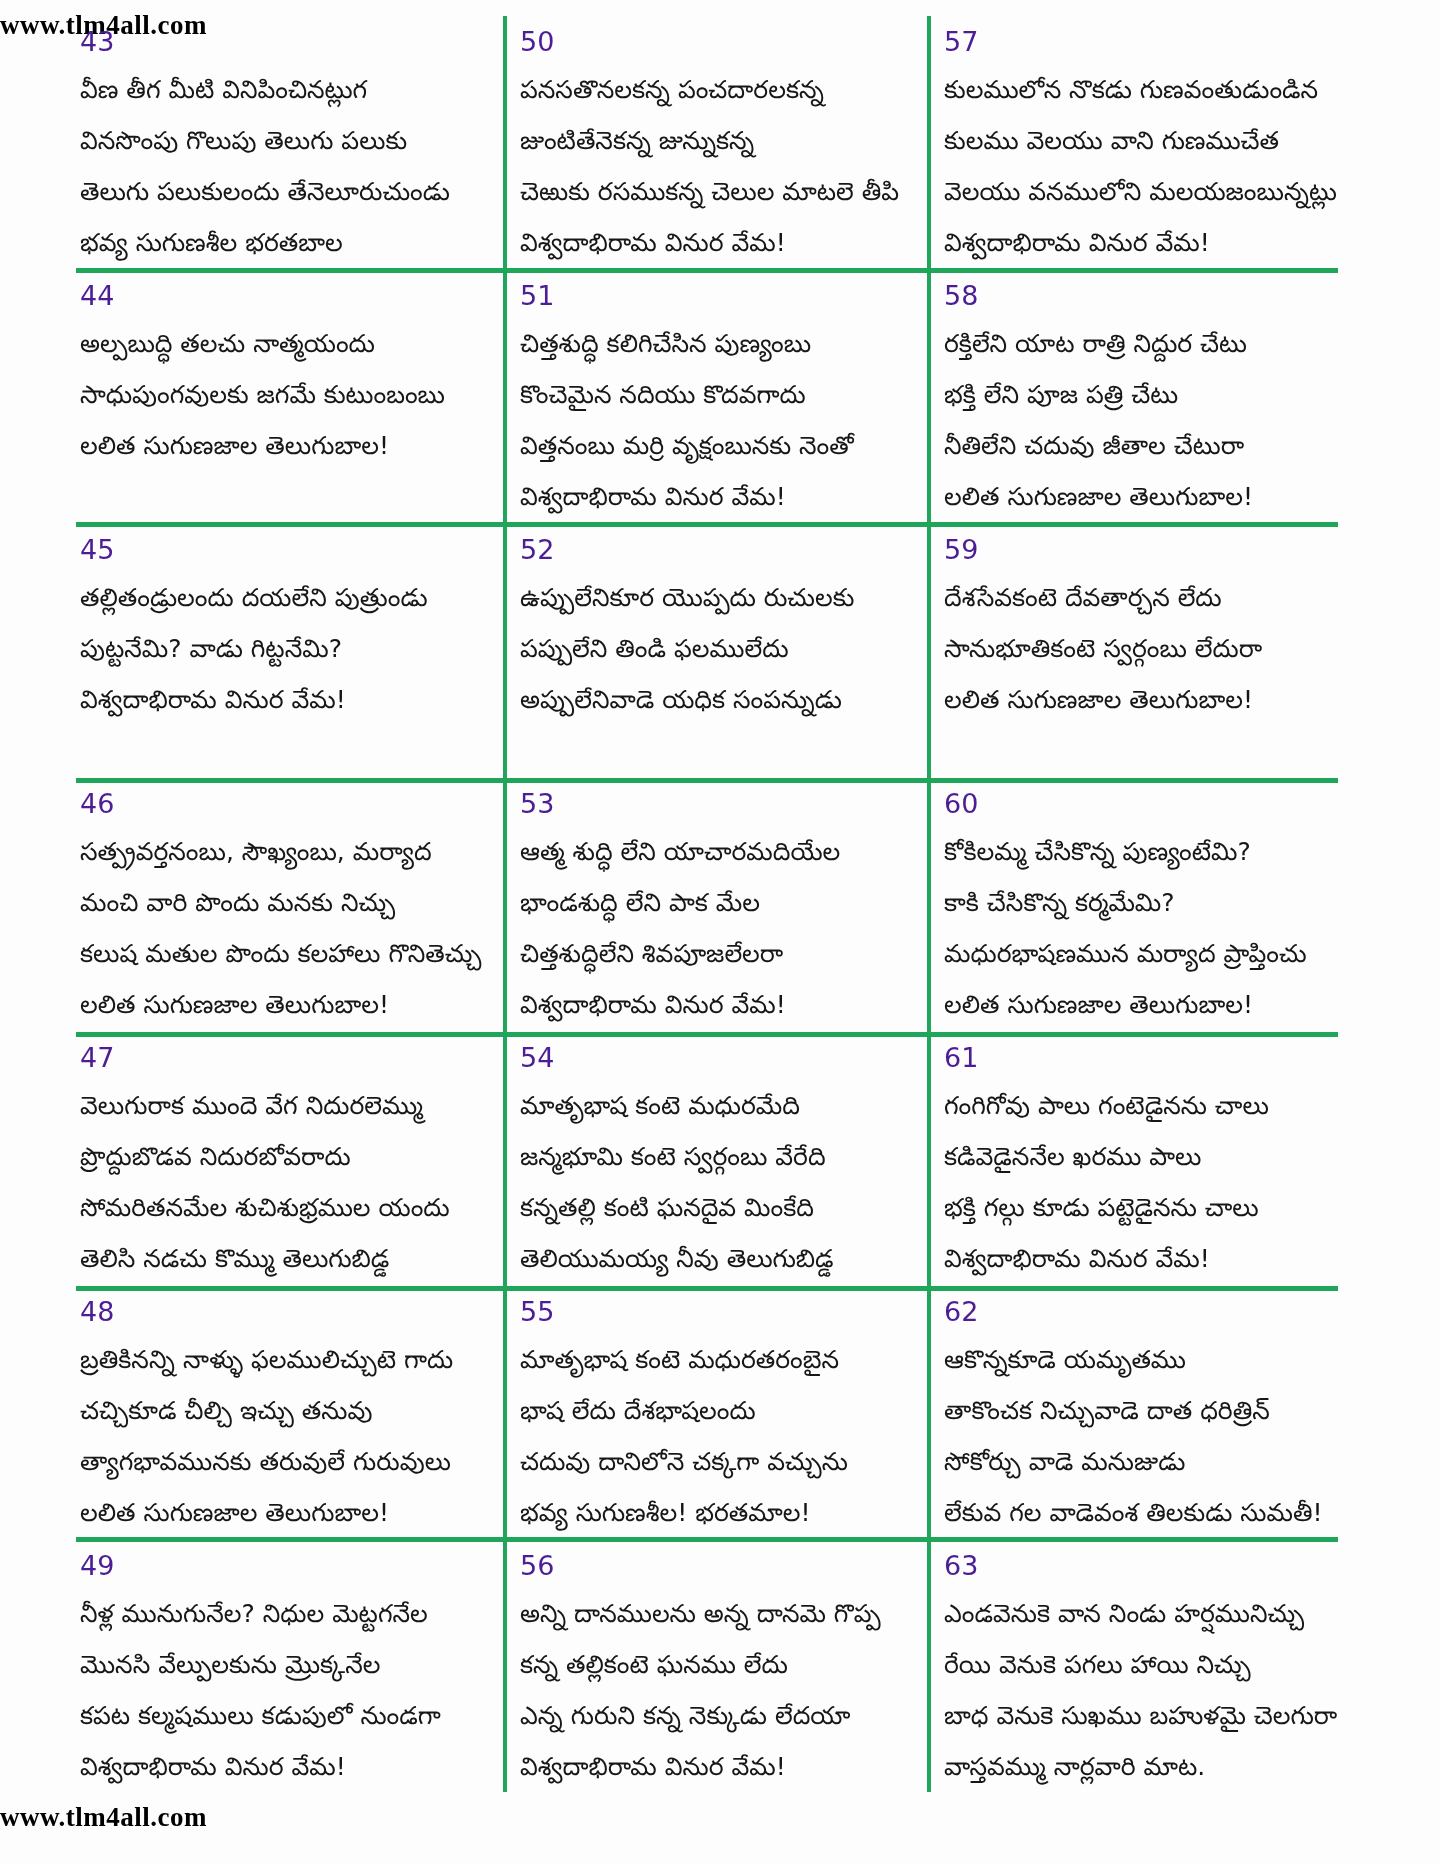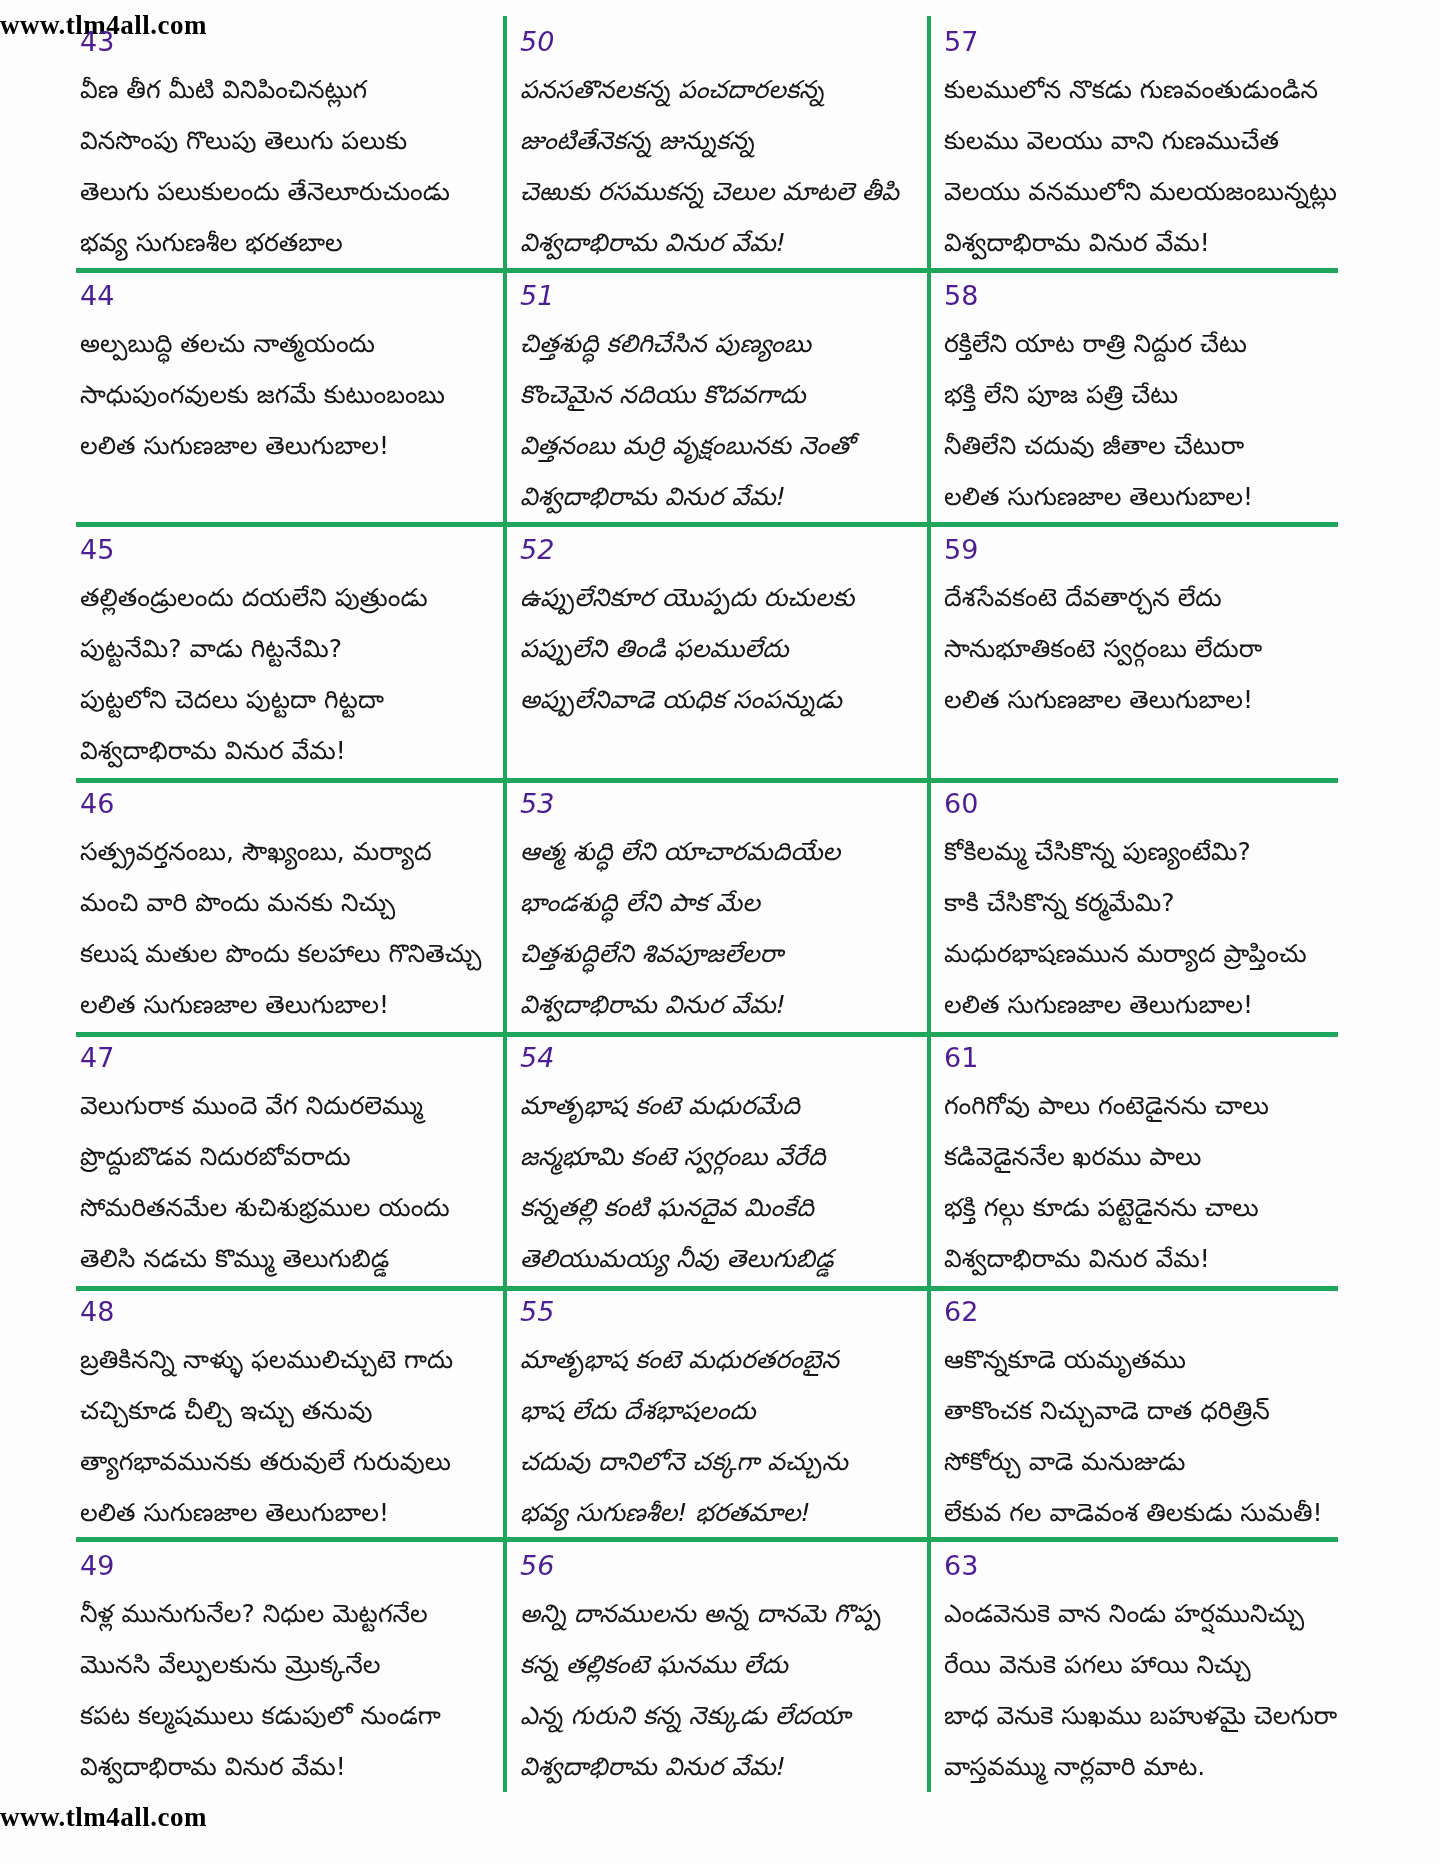--- a/index.html
+++ b/index.html
@@ -42,21 +42,21 @@
     width: 1262px;
     height: 5px;
   }
 
   .col {
     position: absolute;
     top: 14px;
     width: 420px;
   }
   #col-0 { left: 80px; }
-  #col-1 { left: 520px; font-style: italic; }
+  #col-1 { left: 520px; }
   #col-2 { left: 944px; }
 
   .cell {
     height: 254px;
     box-sizing: border-box;
     padding-top: 6px;
   }
   .verse-number {
     font-size: 27px;
     line-height: 44px;
@@ -106,21 +106,20 @@
             <div class="verse-line">సాధుపుంగవులకు జగమే కుటుంబంబు</div>
             <div class="verse-line">లలిత సుగుణజాల తెలుగుబాల!</div>
           </div>
   </div>
 
   <div class="cell">
     <div class="verse-number">45</div>
     <div>
             <div class="verse-line">తల్లితండ్రులందు దయలేని పుత్రుండు</div>
             <div class="verse-line">పుట్టనేమి? వాడు గిట్టనేమి?</div>
-            <div class="verse-line">పుట్టలోని చెదలు పుట్టదా గిట్టదా</div>
             <div class="verse-line">విశ్వదాభిరామ వినుర వేమ!</div>
           </div>
   </div>
 
   <div class="cell">
     <div class="verse-number">46</div>
     <div>
             <div class="verse-line">సత్ప్రవర్తనంబు, సౌఖ్యంబు, మర్యాద</div>
             <div class="verse-line">మంచి వారి పొందు మనకు నిచ్చు</div>
             <div class="verse-line">కలుష మతుల పొందు కలహాలు గొనితెచ్చు</div>

